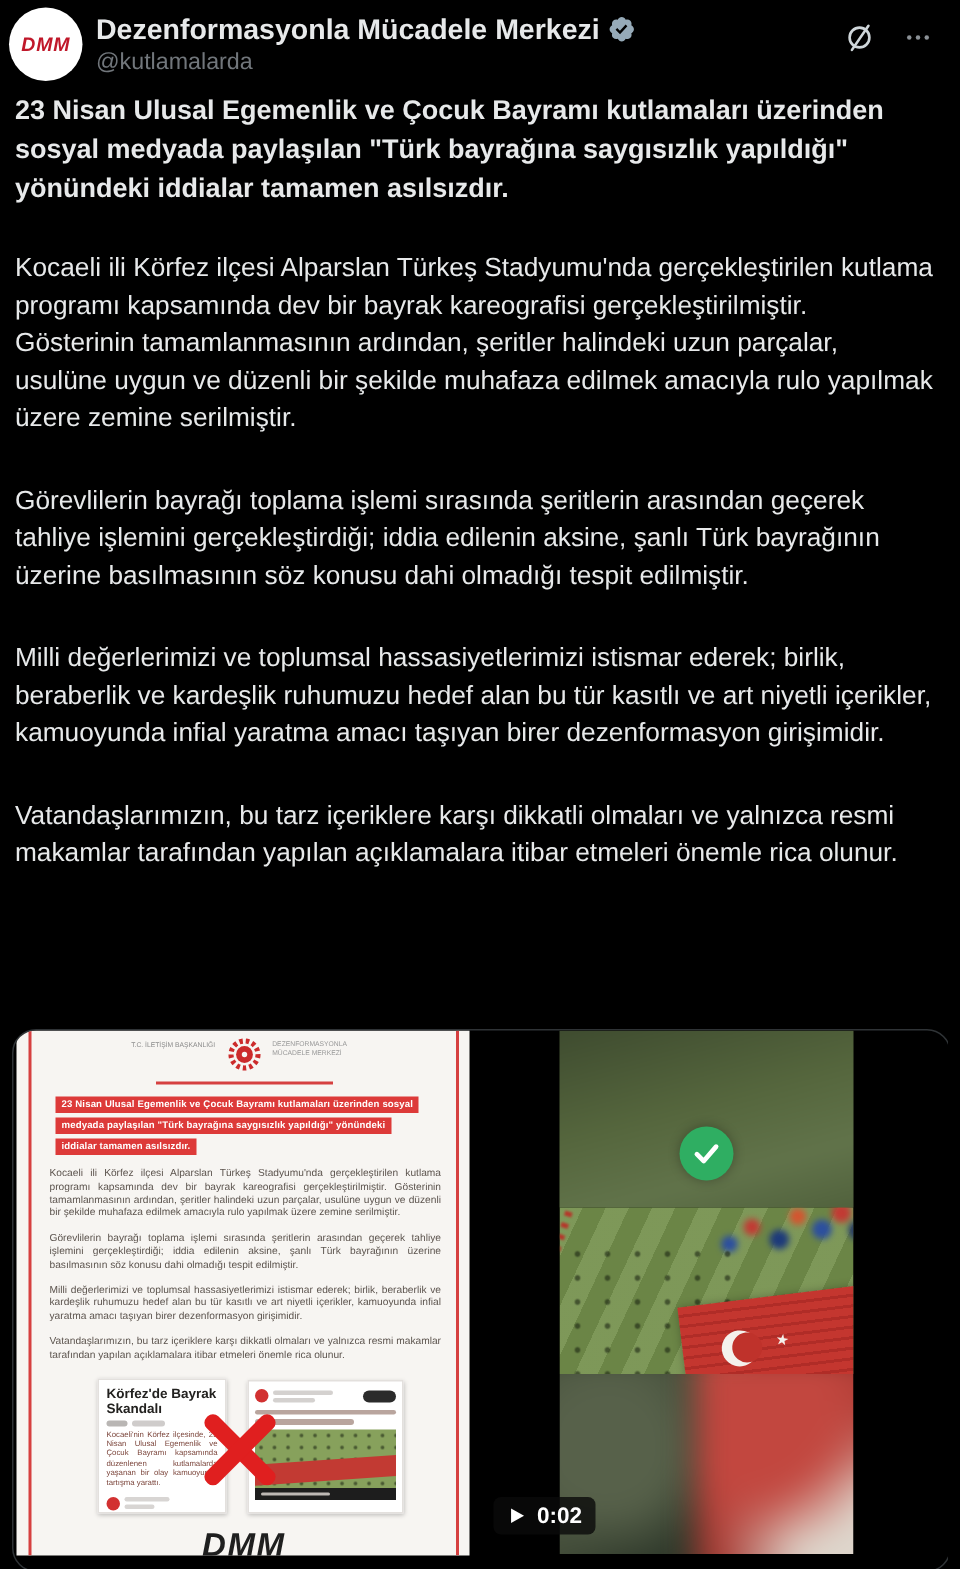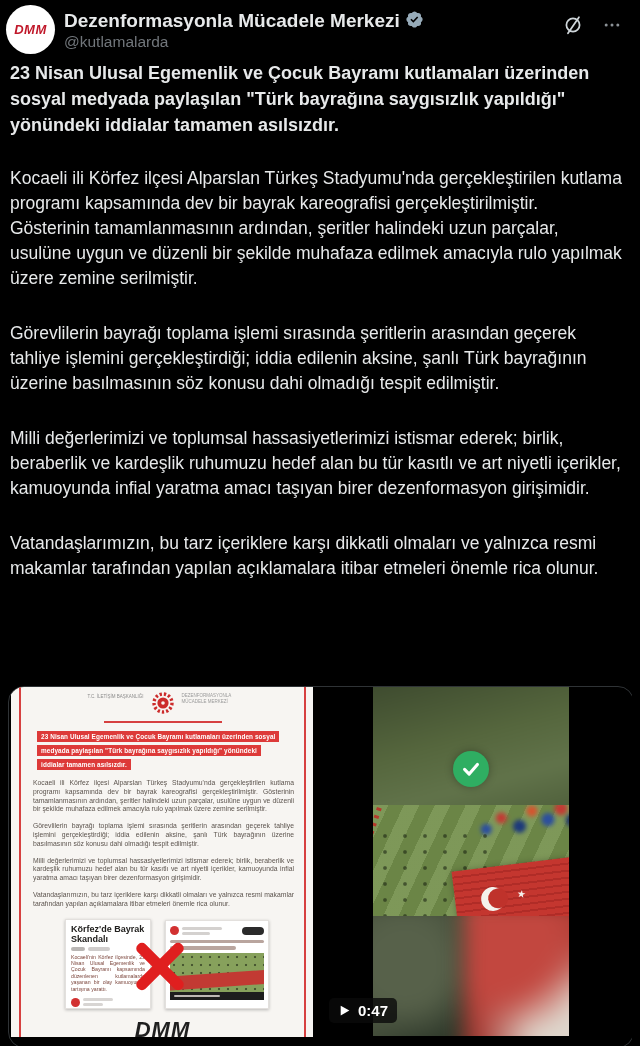--- a/index.html
+++ b/index.html
@@ -261,17 +261,17 @@
     <div class="check-badge">
       <svg width="22" height="22" viewBox="0 0 24 24" fill="none" stroke="#ffffff" stroke-width="3.4" stroke-linecap="round" stroke-linejoin="round">
         <polyline points="5,12.5 10,17.5 19,7"></polyline>
       </svg>
     </div>
 
     <div class="play-pill">
       <svg width="13" height="13" viewBox="0 0 24 24" fill="#ffffff">
         <polygon points="5,3 21,12 5,21"></polygon>
       </svg>
-      <span class="dur">0:47</span>
+      <span class="dur">0:02</span>
     </div>
 
   </div>
 </div>
 
 </body></html>

